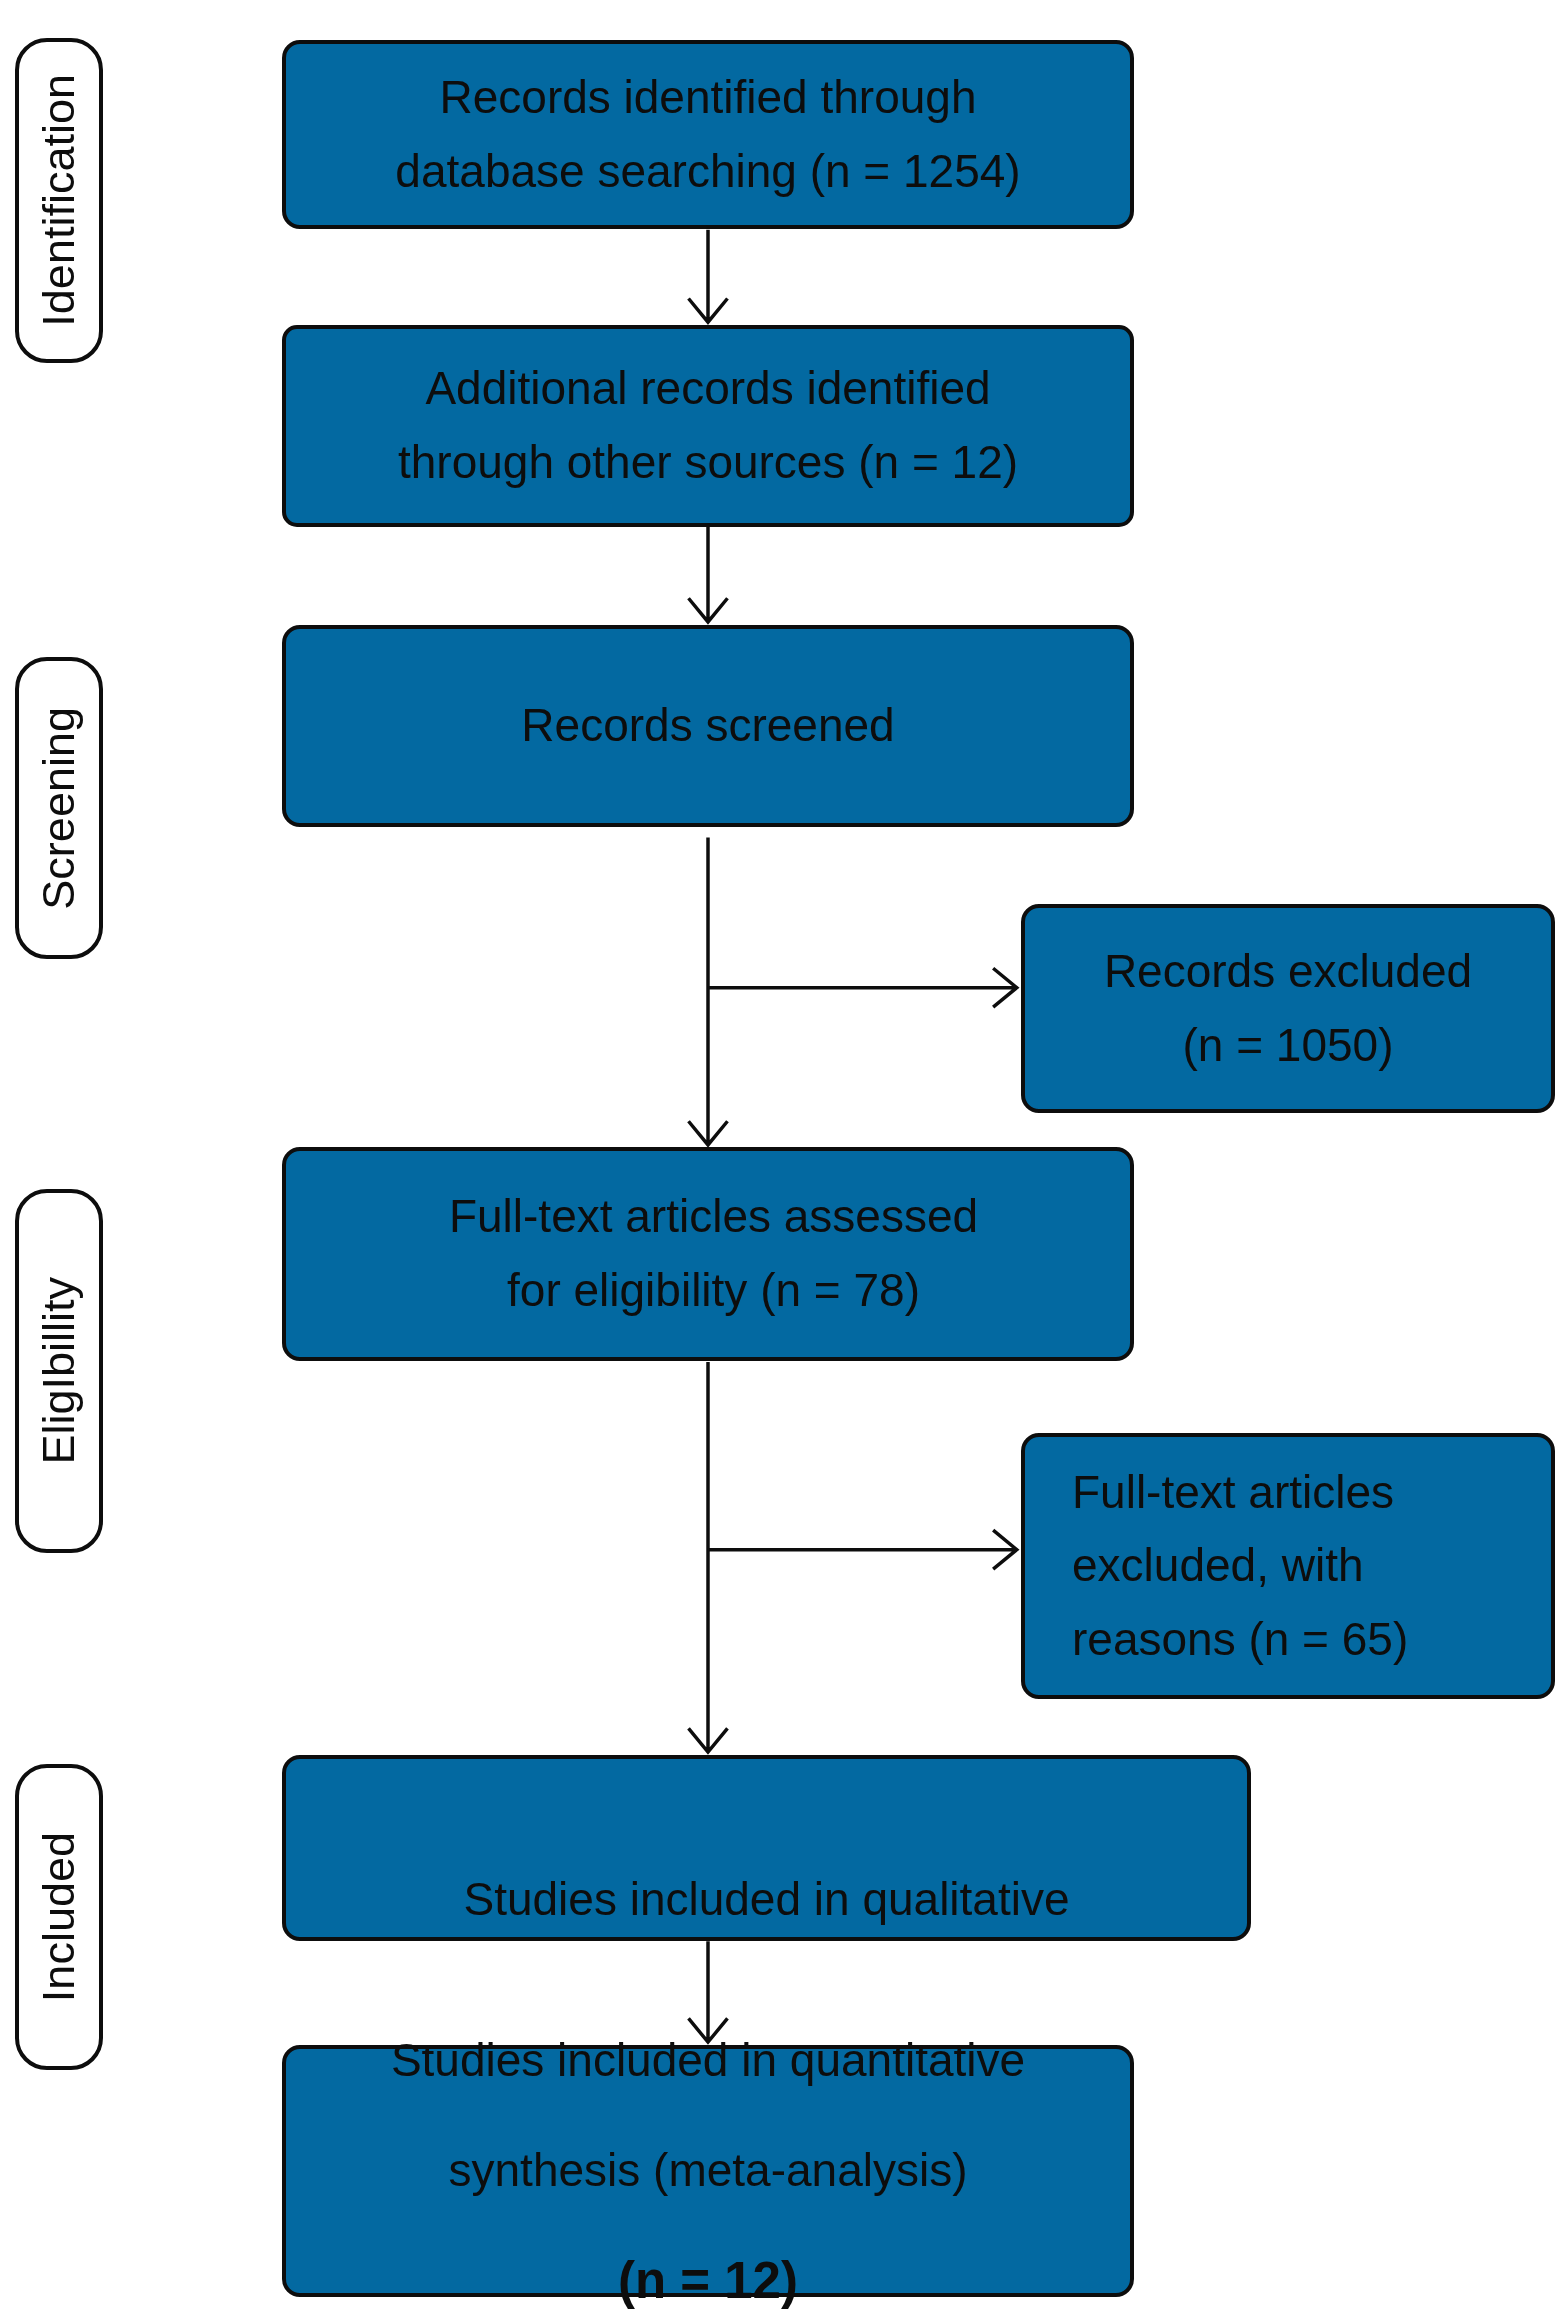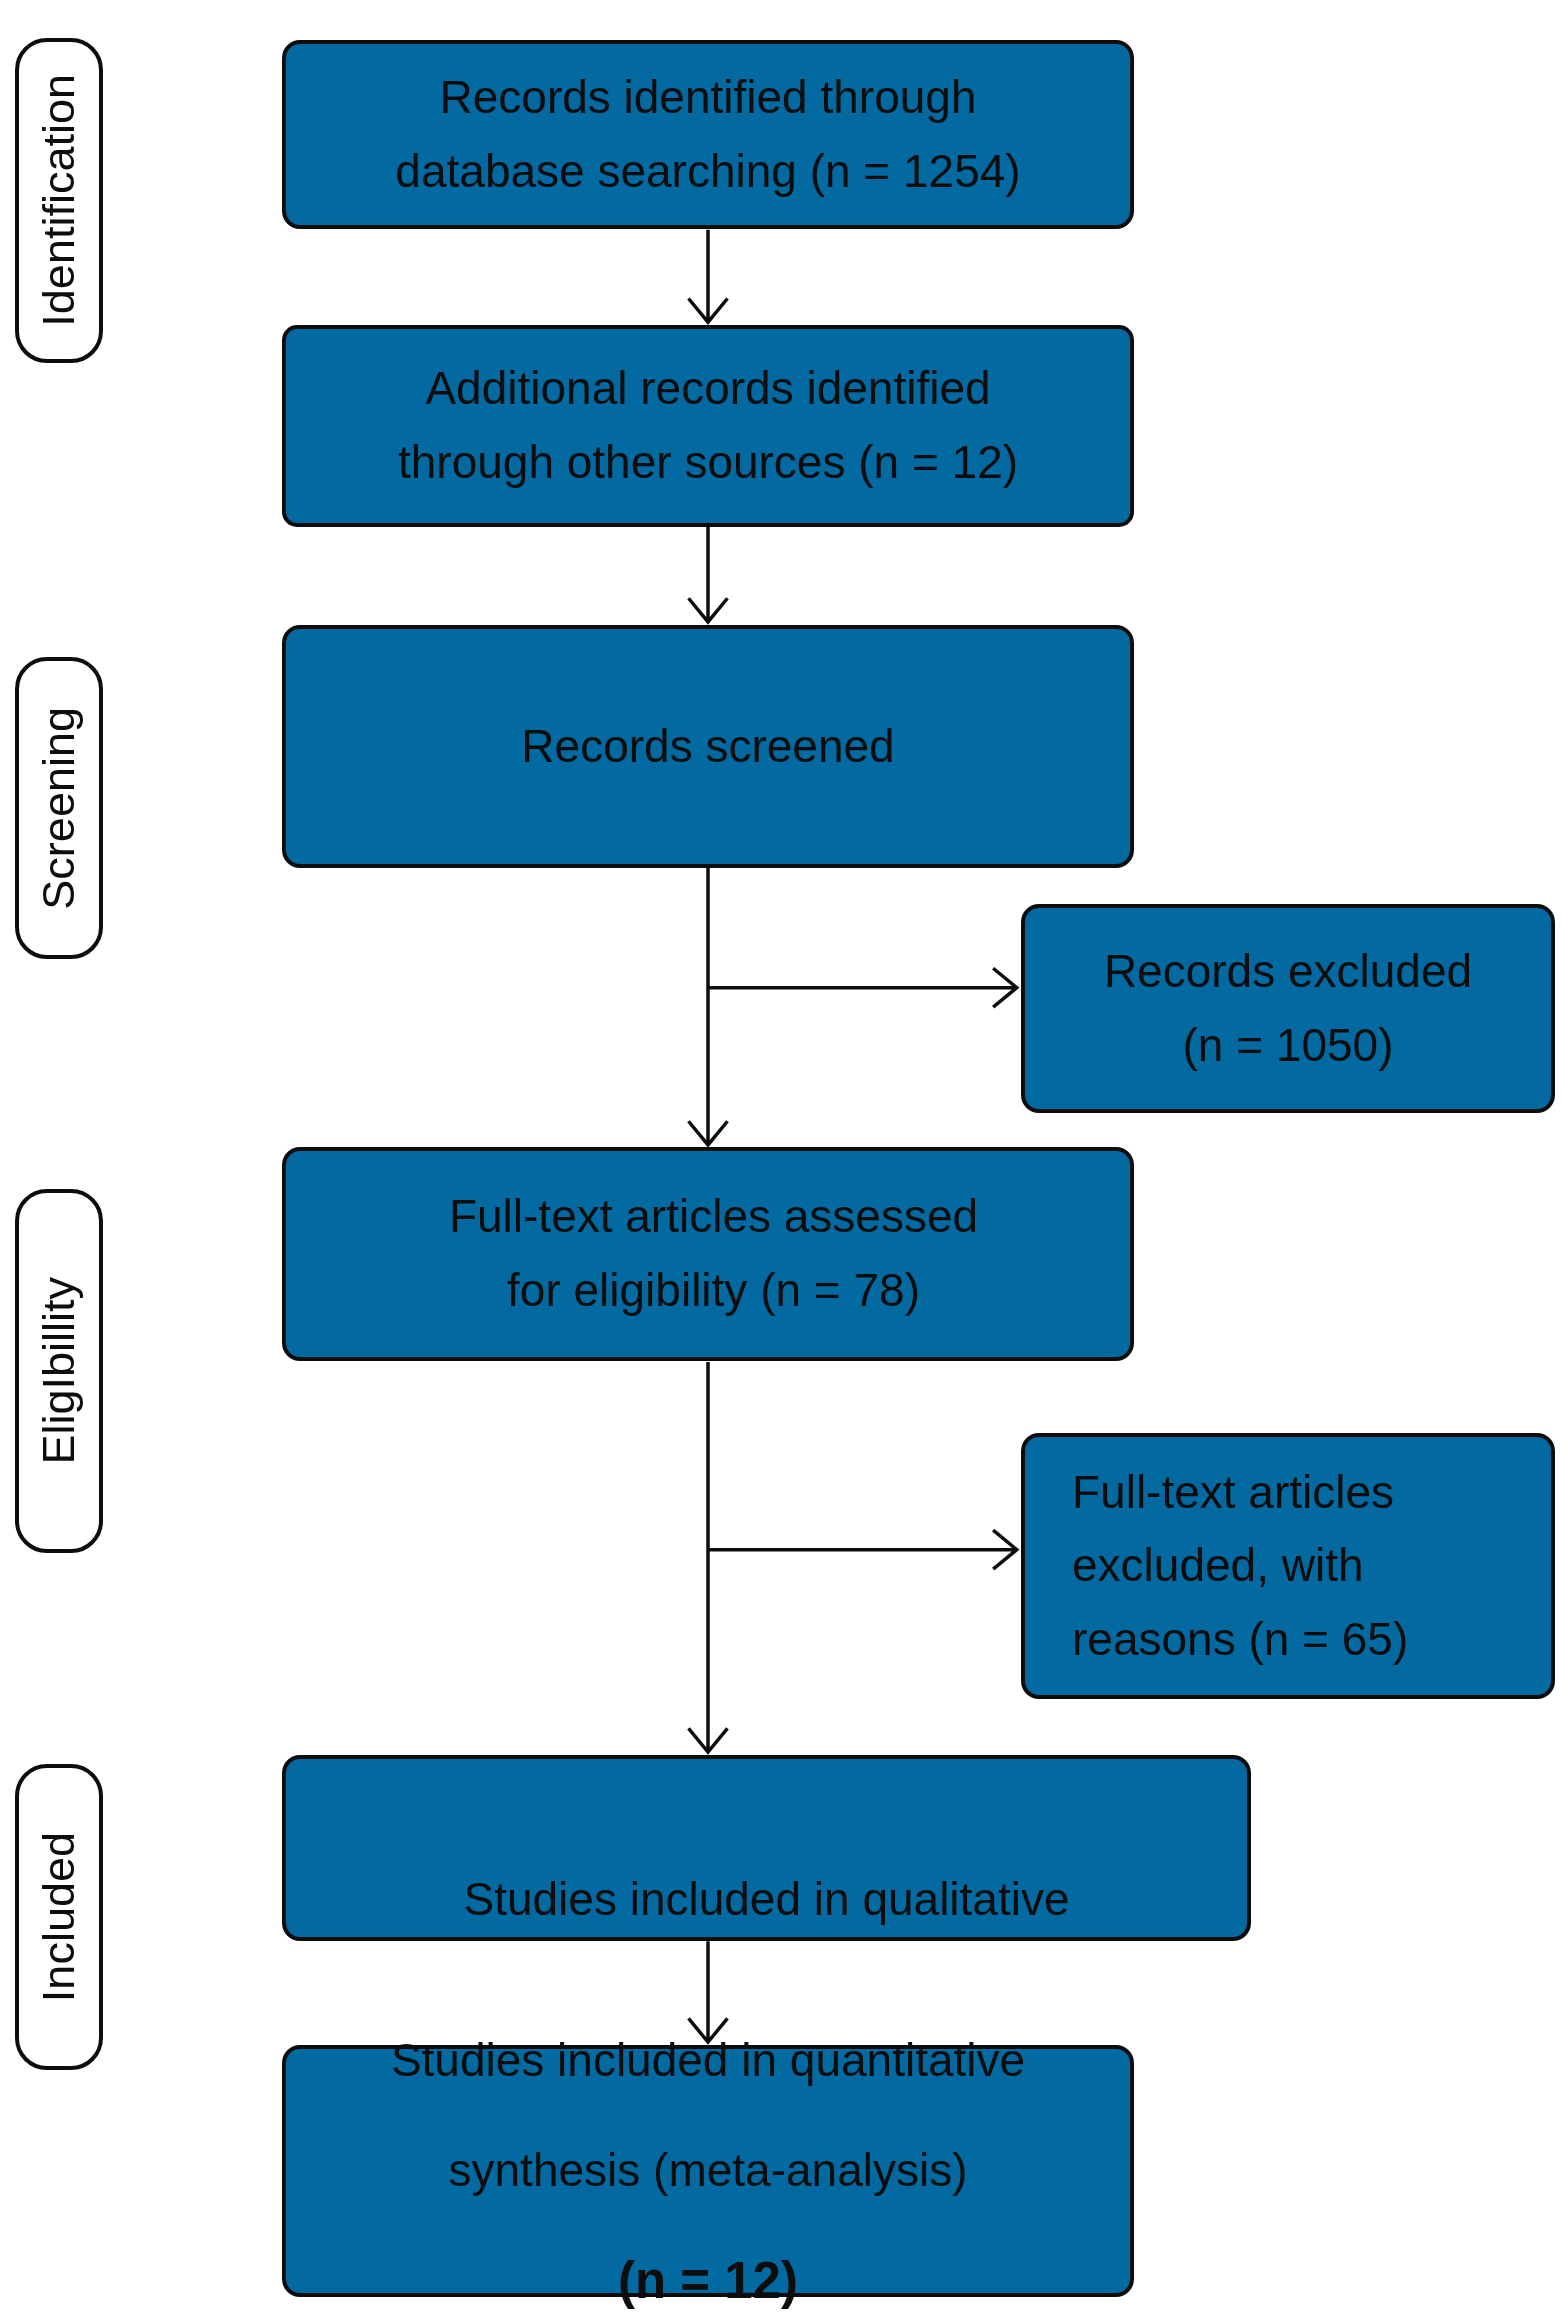--- a/index.html
+++ b/index.html
@@ -47,21 +47,21 @@
   .gap-left{margin-left:0.35em;}
   .big-bold{font-size:51px;font-weight:bold;line-height:1.45;}
   
   #lbl-identification{top:38px;height:325px;}
   #lbl-screening{top:657px;height:302px;}
   #lbl-eligibility{top:1189px;height:364px;}
   #lbl-included{top:1764px;height:306px;}
 
   #box-identified{left:282px;top:40px;width:852px;height:189px;}
   #box-additional{left:282px;top:325px;width:852px;height:202px;border-radius:15px;}
-  #box-screened{left:282px;top:625px;width:852px;height:243px;}
+  #box-screened{left:282px;top:625px;width:852px;height:202px;}
   #box-fulltext{left:282px;top:1147px;width:852px;height:214px;padding-left:11px;}
   #box-qualitative{left:282px;top:1755px;width:969px;height:186px;justify-content:flex-end;}
   #box-quantitative{left:282px;top:2045px;width:852px;height:252px;gap:36px;}
 
   #box-rec-excluded{left:1021px;top:904px;width:534px;height:209px;}
   #box-ft-excluded{left:1021px;top:1433px;width:534px;height:266px;}
 
   #connectors{position:absolute;left:0;top:0;z-index:1;}
 </style>
 </head>

